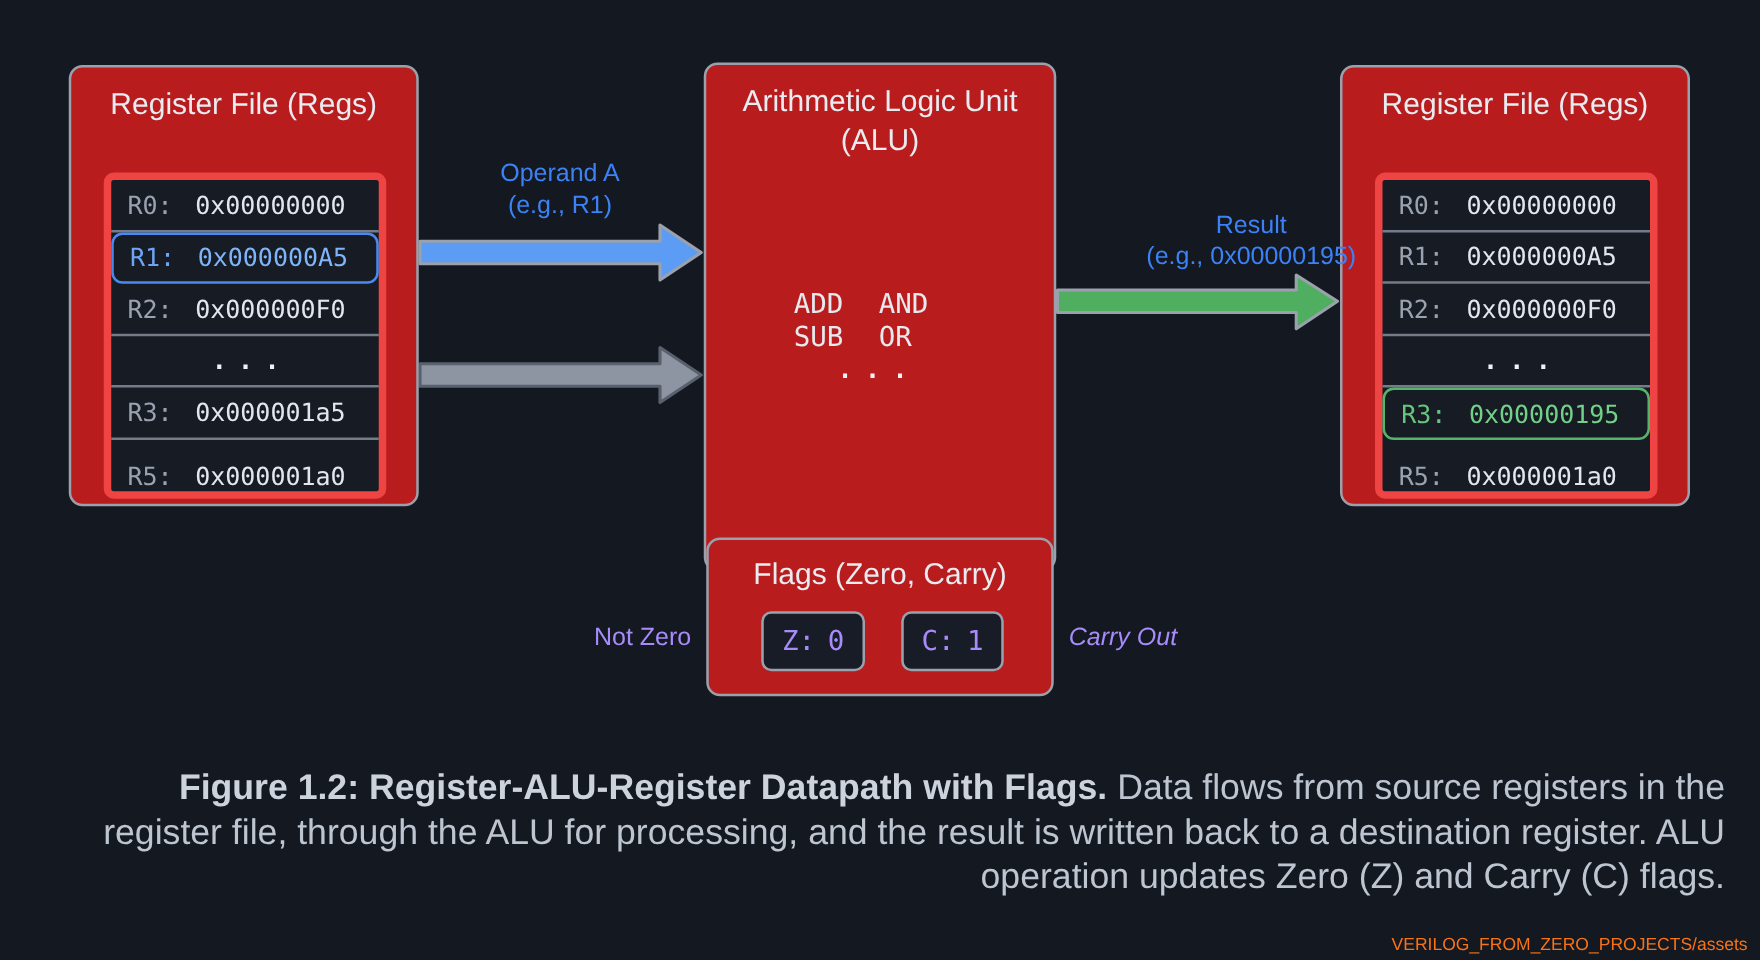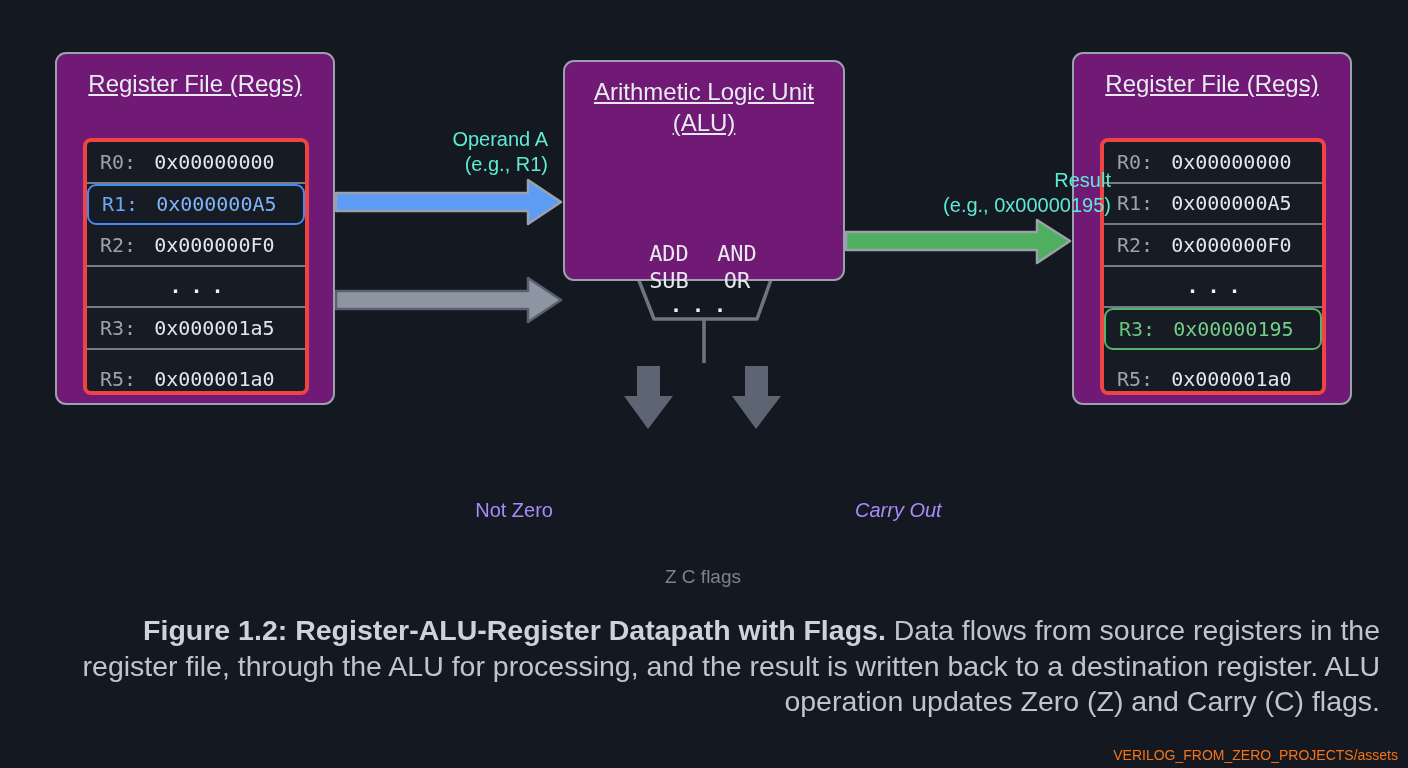--- a/index.html
+++ b/index.html
@@ -5,31 +5,31 @@
   html,body{margin:0;padding:0;background:#0b0e14;}
   .canvas{
     position:relative;width:1408px;height:768px;overflow:hidden;
     background:#141821;
     font-family:"Liberation Sans", sans-serif;
     color:#e6e9ee;
   }
 
   
   .box{
-    position:absolute;background:#701a75;
-    border:2.5px solid #9aa1ad;border-radius:11px;box-sizing:border-box;text-decoration:underline;
+    position:absolute;background:#b91c1c;
+    border:2.5px solid #9aa1ad;border-radius:11px;box-sizing:border-box;
   }
   .box-title{
     text-align:center;font-size:24px;color:#e8ebf0;margin-top:14px;line-height:31px;
   }
 
   
   .reg-rows{
     position:absolute;left:26px;top:84px;width:226px;
-    border:4px solid #ef4444;border-radius:8px;box-sizing:border-box;
+    border:6px solid #ef4444;border-radius:8px;box-sizing:border-box;
     background:#161b24;
   }
   .reg-row{
     height:41.5px;box-sizing:border-box;display:flex;align-items:center;
     padding-left:13px;border-bottom:2px solid #747c8a;
     font-family:"DejaVu Sans Mono", monospace;font-size:20px;
   }
   .reg-row:last-child{border-bottom:none;align-items:flex-end;}
   .reg-name{color:#9aa2af;margin-right:18px;}
   .reg-val{color:#e3e7ed;}
@@ -46,32 +46,32 @@
   .reg-row.row-ellipsis{
     justify-content:center;padding-left:10px;
     font-weight:bold;letter-spacing:9px;color:#eef1f5;font-size:20px;
   }
 
   
   .alu-ops{
     position:absolute;left:70px;top:178px;width:136px;
     display:grid;grid-template-columns:68px 68px;
     font-family:"DejaVu Sans Mono", monospace;font-size:22px;line-height:27px;
-    color:#e6e9ee;text-align:center;
+    color:#e6e9ee;
   }
   .alu-dots{
     position:absolute;left:70px;top:228px;width:136px;text-align:center;
     font-family:"DejaVu Sans Mono", monospace;font-weight:bold;font-size:20px;
     letter-spacing:10px;color:#eef1f5;line-height:30px;
   }
 
   
   .arrow-label{
-    position:absolute;width:200px;text-align:right;
-    font-size:20px;line-height:25px;color:#5eead4;
+    position:absolute;width:200px;text-align:center;
+    font-size:20px;line-height:25px;color:#3b82f6;
   }
 
   
   .flag-cell{
     position:absolute;height:48px;box-sizing:border-box;
     border:2px solid #9aa1ad;border-radius:8px;
     display:flex;align-items:center;justify-content:center;gap:10px;
     font-family:"DejaVu Sans Mono", monospace;font-size:22px;color:#a78bfa;
     background:#171c26;
   }
@@ -140,21 +140,21 @@
         <span class="reg-name">R3:</span>
         <span class="reg-val">0x000001a5</span>
       </div>
       <div class="reg-row">
         <span class="reg-name">R5:</span>
         <span class="reg-val">0x000001a0</span>
       </div>
     </div>
   </div>
 
-  <div class="box" style="left:563px;top:60px;width:282px;height:221px;">
+  <div class="box" style="left:563px;top:50px;width:282px;height:407px;">
     <div class="box-title">
       <div>Arithmetic Logic Unit</div>
       <div>(ALU)</div>
     </div>
     <div class="alu-ops">
       <span>ADD</span>
       <span>AND</span>
       <span>SUB</span>
       <span>OR</span>
     </div>
@@ -192,23 +192,33 @@
 
   <div class="arrow-label" style="left:348px;top:127px;">
     <div>Operand A</div>
     <div>(e.g., R1)</div>
   </div>
   <div class="arrow-label" style="left:843px;top:168px;width:220px;padding-left:48px;">
     <div>Result</div>
     <div>(e.g., 0x00000195)</div>
   </div>
 
+  <div class="box" style="left:565px;top:430px;width:278px;height:127px;">
+    <div class="box-title" style="margin-top:12px;">Flags (Zero, Carry)</div>
+    <div class="flag-cell" style="left:42px;top:57px;width:83px;">
+      <span>Z:</span>
+        <span>0</span>
+    </div>
+    <div class="flag-cell" style="left:154px;top:57px;width:82px;">
+      <span>C:</span>
+        <span>1</span>
+    </div>
+  </div>
   <div class="flag-side-label" style="left:433px;width:120px;text-align:right;">Not Zero</div>
   <div class="flag-side-label" style="left:855px;width:140px;font-style:italic;">Carry Out</div>
-  <div class="flags-caption">Z C flags</div>
 
   <div class="figure-caption">
     <b>Figure 1.2: Register-ALU-Register Datapath with Flags.</b><span> Data flows from source registers in the register file, through the ALU for processing, and the result is written back to a destination register. ALU operation updates Zero (Z) and Carry (C) flags.</span>
   </div>
 
   <div class="watermark">VERILOG_FROM_ZERO_PROJECTS/assets</div>
 
 </div>
 
 </body></html>

